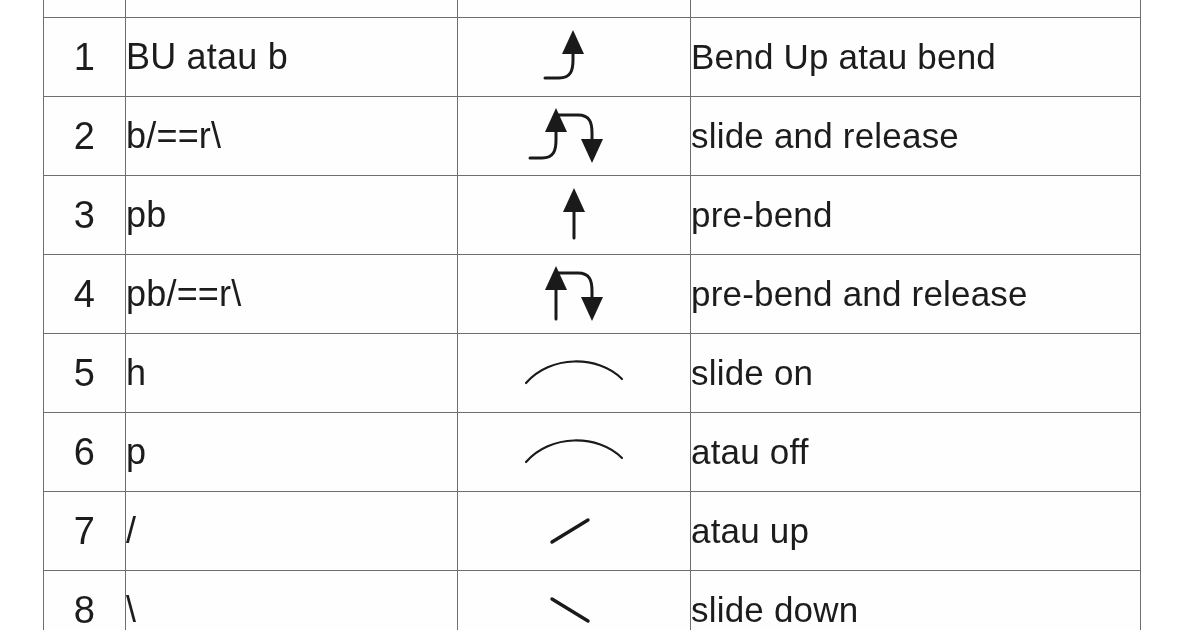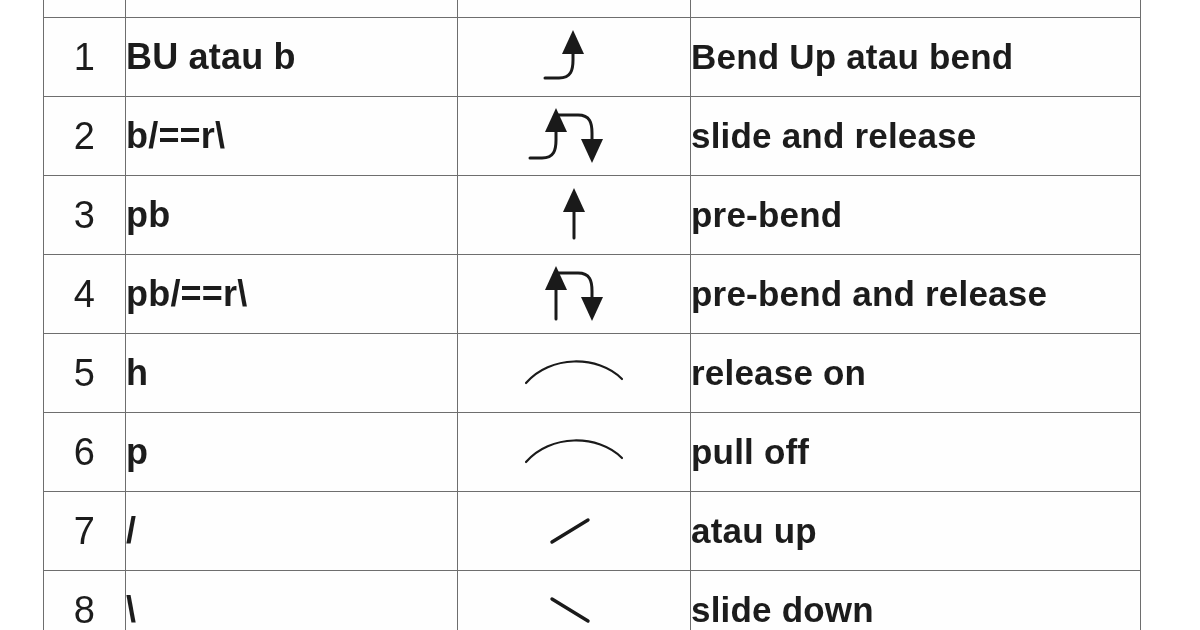--- a/index.html
+++ b/index.html
@@ -85,32 +85,32 @@
   td.num {
     text-align: center;
     font-size: 38px;
     font-weight: 400;
     color: #1c1c1c;
     letter-spacing: 0.5px;
   }
   td.code {
     padding-left: 22px;
     font-size: 36px;
-    font-weight: 700;
+    font-weight: 400;
     color: #1c1c1c;
     letter-spacing: 0.2px;
   }
   td.sym {
     text-align: center;
     padding: 0;
   }
   td.desc {
     padding-left: 36px;
     font-size: 35px;
-    font-weight: 700;
+    font-weight: 400;
     color: #1c1c1c;
     letter-spacing: 0.2px;
   }
   .sym-holder {
     display: flex;
     align-items: center;
     justify-content: center;
     height: 78px;
     width: 100%;
   }
@@ -205,34 +205,34 @@
         <tr>
           <td class="num">5</td>
           <td class="code">h</td>
           <td class="sym">
             <div class="sym-holder">
               <svg width="108" height="40" viewBox="0 0 108 40" aria-hidden="true">
                 <path d="M6 30 C30 2 78 2 102 26" fill="none" stroke="#1a1a1a" stroke-width="2.2" stroke-linecap="round"></path>
               </svg>
             </div>
           </td>
-          <td class="desc">release on</td>
+          <td class="desc">slide on</td>
         </tr>
 
         <tr>
           <td class="num">6</td>
           <td class="code">p</td>
           <td class="sym">
             <div class="sym-holder">
               <svg width="108" height="40" viewBox="0 0 108 40" aria-hidden="true">
                 <path d="M6 30 C30 2 78 2 102 26" fill="none" stroke="#1a1a1a" stroke-width="2.2" stroke-linecap="round"></path>
               </svg>
             </div>
           </td>
-          <td class="desc">pull off</td>
+          <td class="desc">atau off</td>
         </tr>
 
         <tr>
           <td class="num">7</td>
           <td class="code">/</td>
           <td class="sym">
             <div class="sym-holder">
               <svg width="60" height="34" viewBox="0 0 60 34" aria-hidden="true">
                 <path d="M8 28 L44 6" fill="none" stroke="#1a1a1a" stroke-width="3.4" stroke-linecap="round"></path>
               </svg>

